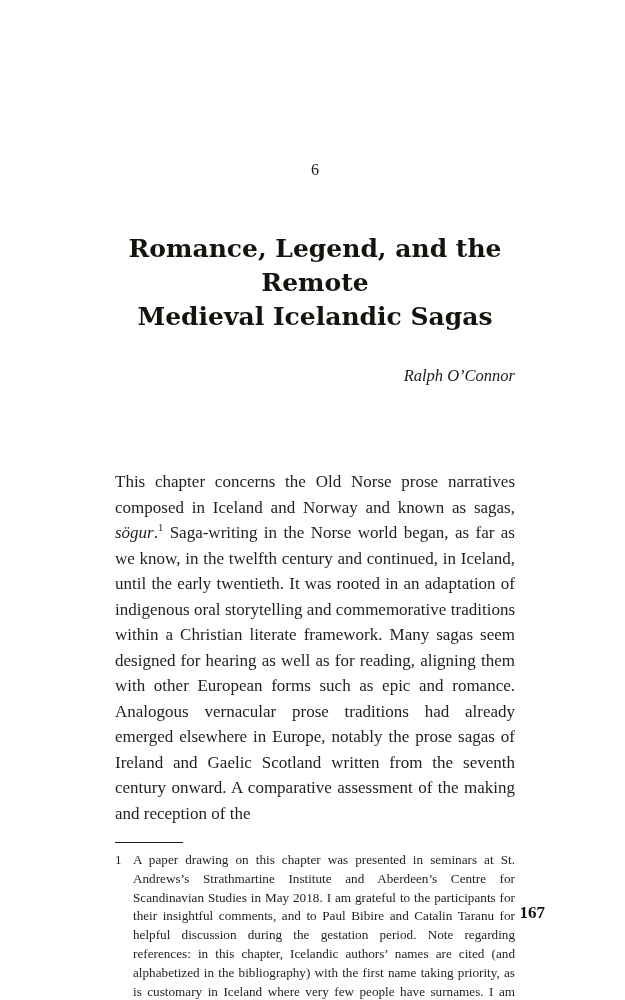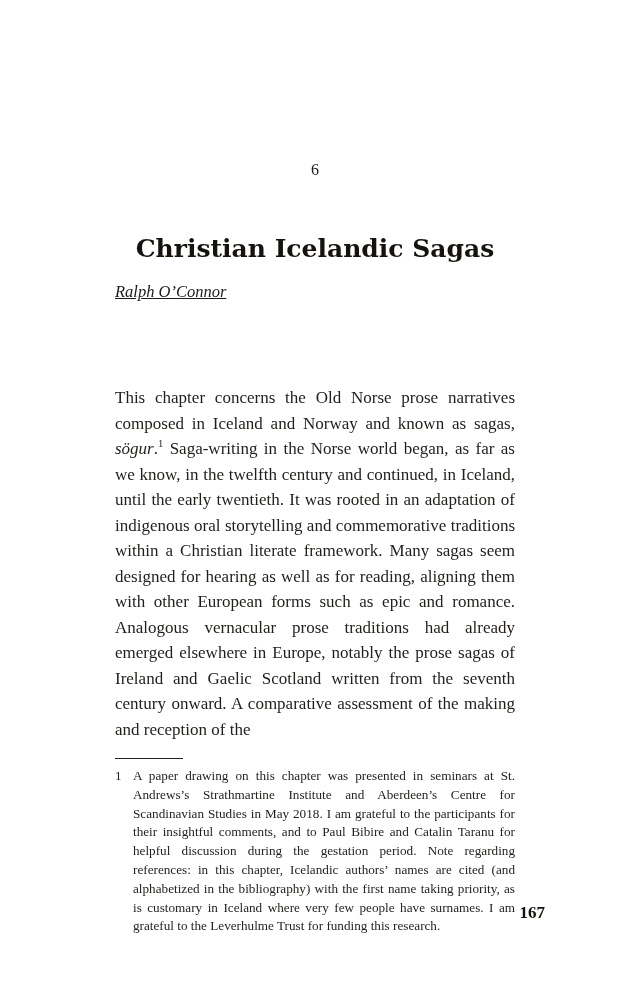--- a/index.html
+++ b/index.html
@@ -33,27 +33,26 @@
     margin-top: 52px;
     text-align: center;
     font-family: "DejaVu Serif", serif;
     font-weight: bold;
     font-size: 25px;
     line-height: 34px;
     color: #16130f;
   }
   .chapter-title span { display: block; }
   .author {
-    margin-top: 16px;
-    text-align: left;
+    margin-top: 32px;
+    text-align: right;
     font-family: "Liberation Serif", serif;
     font-style: italic;
     font-size: 16.5px;
     line-height: 20px;
-    text-decoration: underline;
   }
   .body-text {
     margin-top: 83px;
     font-family: "Liberation Serif", serif;
     font-size: 17px;
     line-height: 25.5px;
     text-align: justify;
     color: #211e1b;
   }
   .body-text i { font-style: italic; }
@@ -98,21 +97,22 @@
 </style>
 </head>
 <body>
 
 <div class="page">
   <div class="content">
 
     <div class="chapter-number">6</div>
 
     <h1 class="chapter-title" style="margin:52px 0 0 0;">
-      <span>Christian Icelandic Sagas</span>
+      <span>Romance, Legend, and the Remote</span>
+      <span>Medieval Icelandic Sagas</span>
     </h1>
 
     <div class="author">Ralph O’Connor</div>
 
     <p class="body-text" style="margin-bottom:16px;">
       <span>This chapter concerns the Old Norse prose narratives composed in Iceland and Norway and known as sagas, </span><i>sögur</i><span>.</span><sup>1</sup><span> Saga-writing in the Norse world began, as far as we know, in the twelfth century and continued, in Iceland, until the early twentieth. It was rooted in an adaptation of indigenous oral storytelling and commemorative traditions within a Christian literate framework. Many sagas seem designed for hearing as well as for reading, aligning them with other European forms such as epic and romance. Analogous vernacular prose traditions had already emerged elsewhere in Europe, notably the prose sagas of Ireland and Gaelic Scotland written from the seventh century onward. A comparative assessment of the making and reception of the</span>
     </p>
 
     <div class="footnote-area">
       <hr class="footnote-rule">

